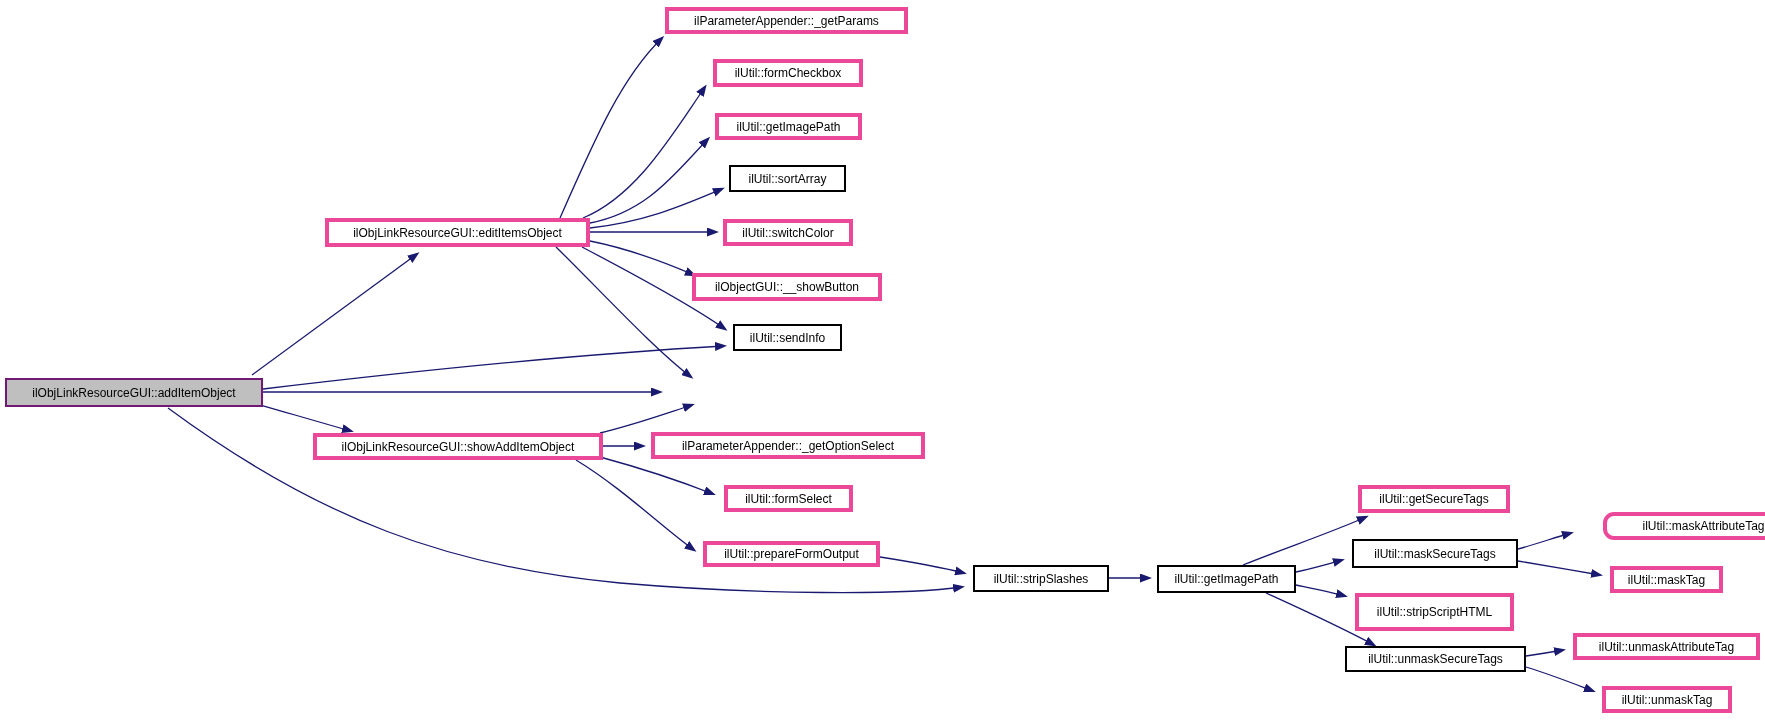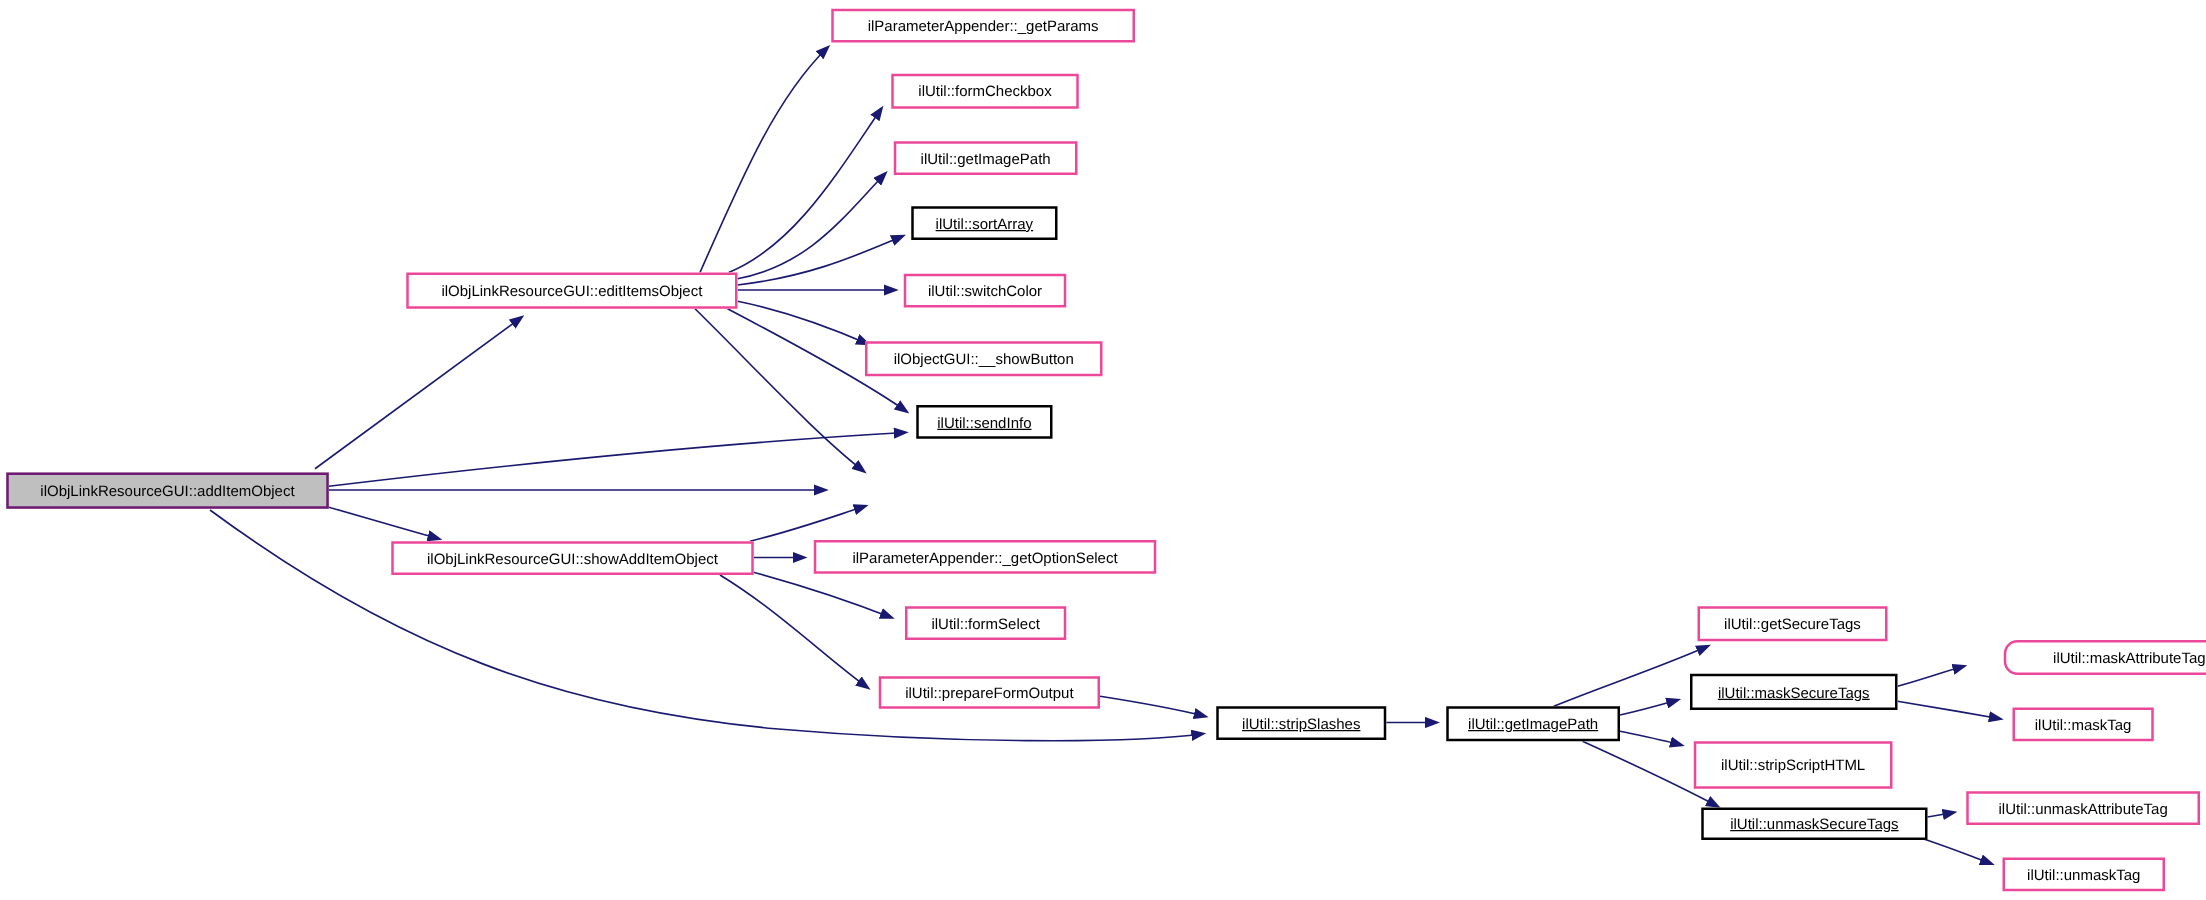--- a/index.html
+++ b/index.html
@@ -18,31 +18,31 @@
   }
   .edge {
     fill: none;
     stroke: #191970;
     stroke-width: 1.3px;
   }
   .node {
     position: absolute;
     box-sizing: border-box;
     background: #ffffff;
-    border: 2px solid #ec4899;
+    border: 4px solid #ec4899;
     color: #000000;
     font-size: 12px;
     line-height: 1;
     display: flex;
     align-items: center;
     justify-content: center;
     white-space: nowrap;
     text-align: center;
   }
-  .node.strong { border: 2px solid #000000; text-decoration: underline; }
+  .node.strong { border: 2px solid #000000; }
   .node.root  { background: #bfbfbf; border: 2px solid #701a75; }
 </style>
 </head>
 <body>
 
 <div class="canvas">
 
   <svg class="edges" viewBox="0 0 1765 720" xmlns="http://www.w3.org/2000/svg">
     <defs>
       <marker id="arrow" markerUnits="userSpaceOnUse" markerWidth="12" markerHeight="9" refX="9" refY="4.5" orient="auto">
@@ -89,19 +89,19 @@
   <div class="node" style="left:692px; top:273px; width:190px; height:28px;">ilObjectGUI::__showButton</div>
   <div class="node strong" style="left:733px; top:324px; width:109px; height:27px;">ilUtil::sendInfo</div>
   <div class="node" style="left:651px; top:432px; width:274px; height:27px;">ilParameterAppender::_getOptionSelect</div>
   <div class="node" style="left:724px; top:485px; width:129px; height:27px;">ilUtil::formSelect</div>
   <div class="node" style="left:703px; top:541px; width:177px; height:26px;">ilUtil::prepareFormOutput</div>
   <div class="node strong" style="left:973px; top:565px; width:136px; height:27px;">ilUtil::stripSlashes</div>
   <div class="node strong" style="left:1157px;top:565px; width:139px; height:28px;">ilUtil::getImagePath</div>
   <div class="node" style="left:1358px;top:485px; width:152px; height:28px;text-align:center;">ilUtil::getSecureTags</div>
   <div class="node strong" style="left:1352px;top:539px; width:166px; height:29px;">ilUtil::maskSecureTags</div>
   <div class="node" style="left:1355px;top:593px; width:159px; height:38px;">ilUtil::stripScriptHTML</div>
-  <div class="node strong" style="left:1345px;top:646px; width:181px; height:26px;margin-left:16px;">ilUtil::unmaskSecureTags</div>
+  <div class="node strong" style="left:1345px;top:646px; width:181px; height:26px;">ilUtil::unmaskSecureTags</div>
   <div class="node" style="left:1603px;top:512px; width:201px; height:28px;border-radius:11px;">ilUtil::maskAttributeTag</div>
   <div class="node" style="left:1610px;top:566px; width:113px; height:27px;">ilUtil::maskTag</div>
   <div class="node" style="left:1573px;top:633px; width:187px; height:27px;">ilUtil::unmaskAttributeTag</div>
   <div class="node" style="left:1602px;top:686px; width:130px; height:27px;">ilUtil::unmaskTag</div>
 
 </div>
 
 </body></html>

